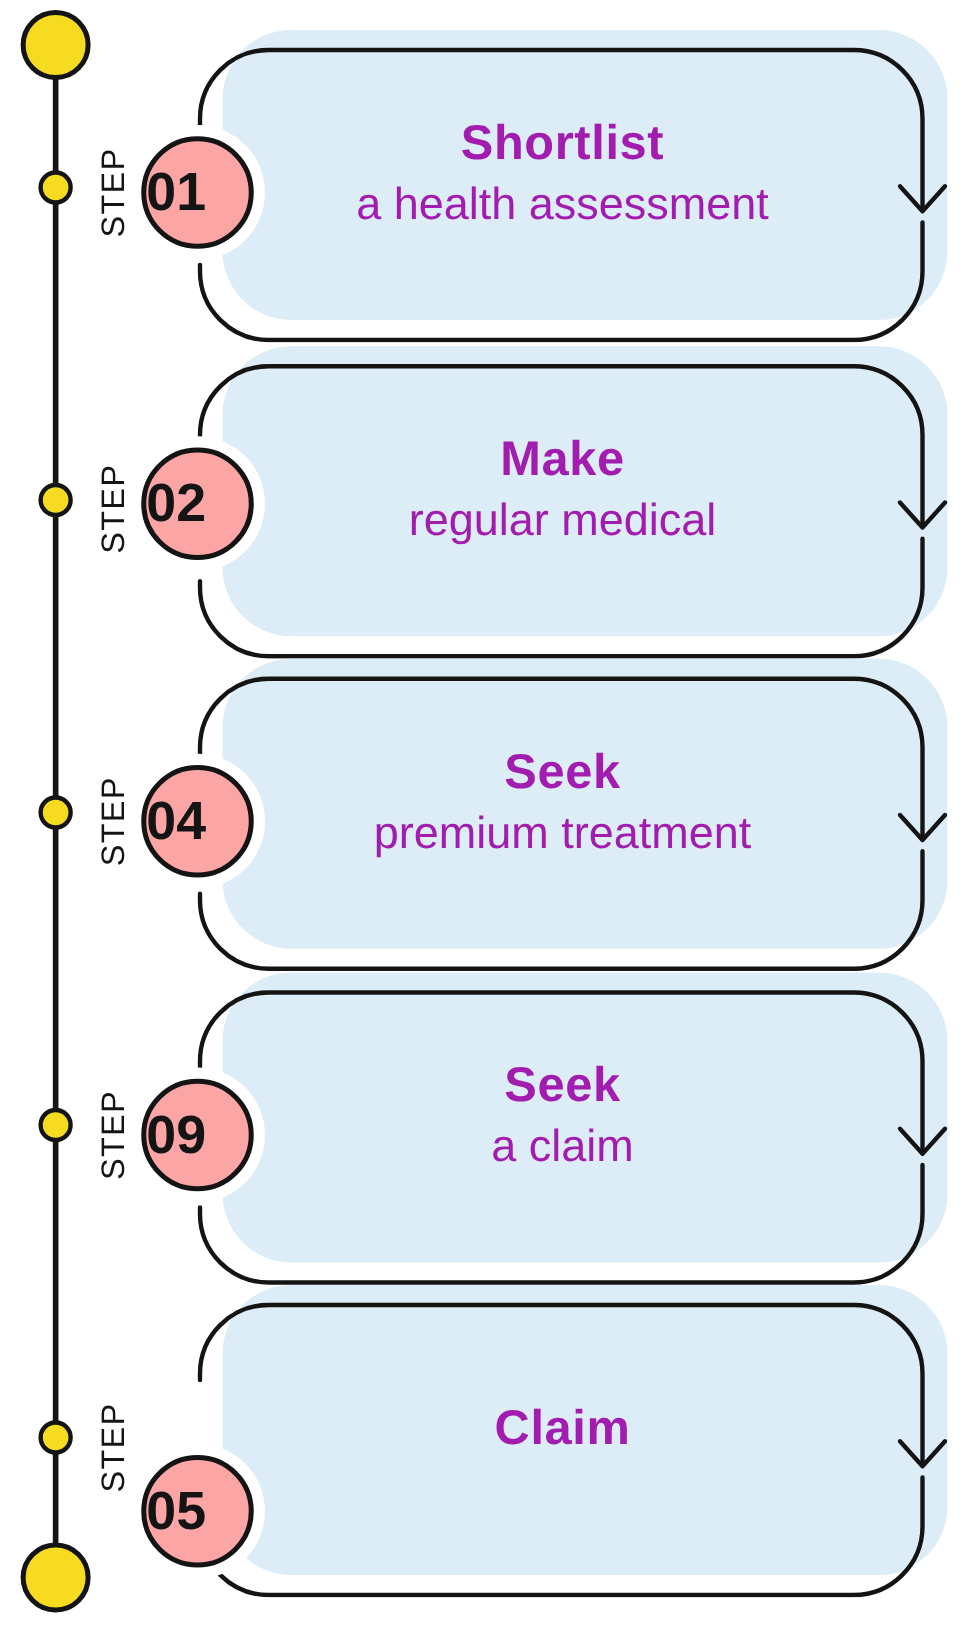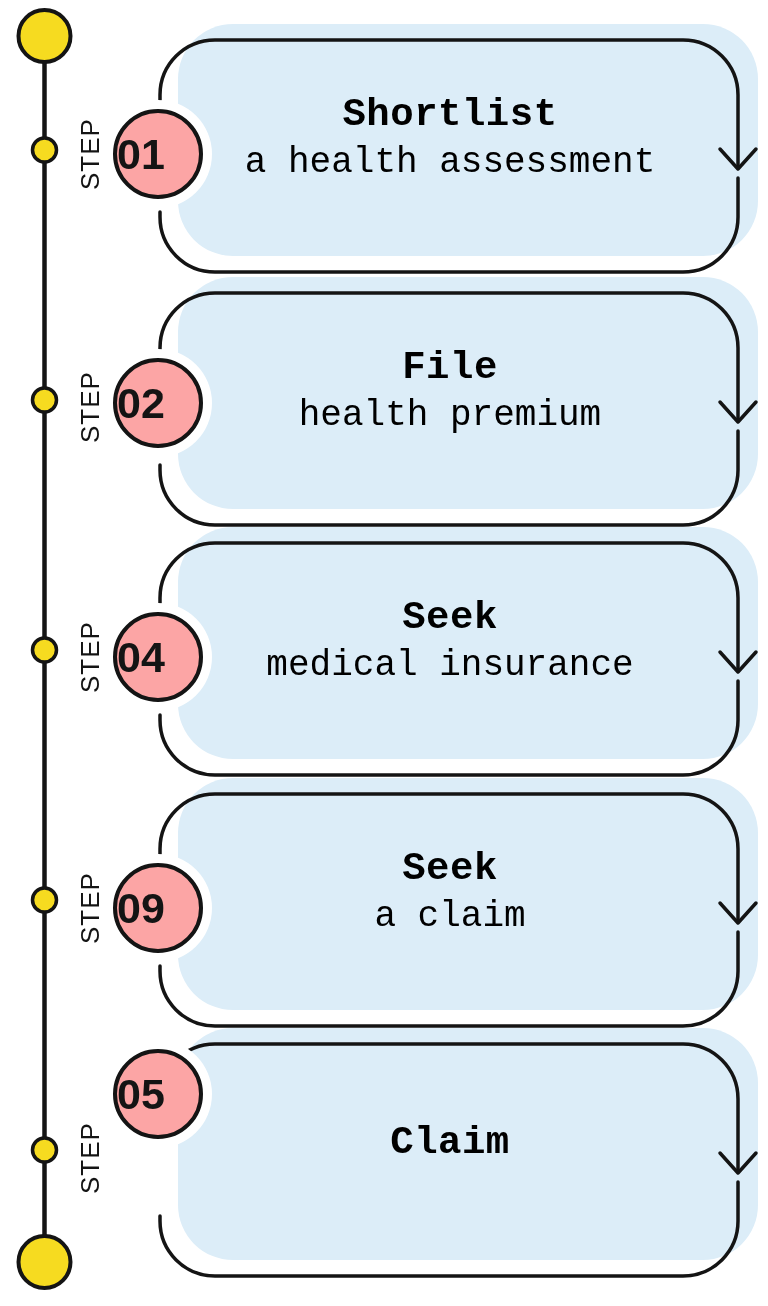--- a/index.html
+++ b/index.html
@@ -27,22 +27,21 @@
     left: 160px;
     width: 580px;
     height: 232px;
     z-index: 3;
     display: flex;
     flex-direction: column;
     align-items: center;
     justify-content: center;
     padding-bottom: 34px;
     text-align: center;
-    color: #000000;
-    font-family: Liberation Mono, monospace;
+    color: #a21caf;
   }
   .card-title {
     font-size: 39px;
     font-weight: 700;
     line-height: 1.25;
     letter-spacing: 0.5px;
   }
   .card-subtitle {
     font-size: 36px;
     font-weight: 400;
@@ -112,37 +111,37 @@
     <span>01</span>
   </div>
 
   <svg class="card-svg" style="top:273px" width="614" height="254" viewBox="0 0 614 254">
     <rect x="24" y="4" width="580" height="232" rx="55" fill="#DCEDF8"></rect>
     <path d="M 6 80 L 6 75 A 55 55 0 0 1 61 20 L 529 20 A 55 55 0 0 1 584 75 L 584 147" fill="none" stroke="#141414" stroke-width="3.5" stroke-linecap="round"></path>
     <path d="M 566 129 L 584 149 L 602 129" fill="none" stroke="#141414" stroke-width="3.5" stroke-linecap="round" stroke-linejoin="round"></path>
     <path d="M 584 158 L 584 197 A 55 55 0 0 1 529 252 L 61 252 A 55 55 0 0 1 6 197 L 6 192" fill="none" stroke="#141414" stroke-width="3.5" stroke-linecap="round"></path>
   </svg>
   <div class="card-text" style="top:293px">
-    <div class="card-title">File</div>
-    <div class="card-subtitle">health premium</div>
+    <div class="card-title">Make</div>
+    <div class="card-subtitle">regular medical</div>
   </div>
   <div class="step-label" style="top:392px">STEP</div>
   <div class="step-circle" style="top:358px">
     <span>02</span>
   </div>
 
   <svg class="card-svg" style="top:523px" width="614" height="254" viewBox="0 0 614 254">
     <rect x="24" y="4" width="580" height="232" rx="55" fill="#DCEDF8"></rect>
     <path d="M 6 80 L 6 75 A 55 55 0 0 1 61 20 L 529 20 A 55 55 0 0 1 584 75 L 584 147" fill="none" stroke="#141414" stroke-width="3.5" stroke-linecap="round"></path>
     <path d="M 566 129 L 584 149 L 602 129" fill="none" stroke="#141414" stroke-width="3.5" stroke-linecap="round" stroke-linejoin="round"></path>
     <path d="M 584 158 L 584 197 A 55 55 0 0 1 529 252 L 61 252 A 55 55 0 0 1 6 197 L 6 192" fill="none" stroke="#141414" stroke-width="3.5" stroke-linecap="round"></path>
   </svg>
   <div class="card-text" style="top:543px">
     <div class="card-title">Seek</div>
-    <div class="card-subtitle">medical insurance</div>
+    <div class="card-subtitle">premium treatment</div>
   </div>
   <div class="step-label" style="top:642px">STEP</div>
   <div class="step-circle" style="top:612px">
     <span>04</span>
   </div>
 
   <svg class="card-svg" style="top:774px" width="614" height="254" viewBox="0 0 614 254">
     <rect x="24" y="4" width="580" height="232" rx="55" fill="#DCEDF8"></rect>
     <path d="M 6 80 L 6 75 A 55 55 0 0 1 61 20 L 529 20 A 55 55 0 0 1 584 75 L 584 147" fill="none" stroke="#141414" stroke-width="3.5" stroke-linecap="round"></path>
     <path d="M 566 129 L 584 149 L 602 129" fill="none" stroke="#141414" stroke-width="3.5" stroke-linecap="round" stroke-linejoin="round"></path>
@@ -160,17 +159,17 @@
   <svg class="card-svg" style="top:1024px" width="614" height="254" viewBox="0 0 614 254">
     <rect x="24" y="4" width="580" height="232" rx="55" fill="#DCEDF8"></rect>
     <path d="M 6 80 L 6 75 A 55 55 0 0 1 61 20 L 529 20 A 55 55 0 0 1 584 75 L 584 147" fill="none" stroke="#141414" stroke-width="3.5" stroke-linecap="round"></path>
     <path d="M 566 129 L 584 149 L 602 129" fill="none" stroke="#141414" stroke-width="3.5" stroke-linecap="round" stroke-linejoin="round"></path>
     <path d="M 584 158 L 584 197 A 55 55 0 0 1 529 252 L 61 252 A 55 55 0 0 1 6 197 L 6 192" fill="none" stroke="#141414" stroke-width="3.5" stroke-linecap="round"></path>
   </svg>
   <div class="card-text" style="top:1044px">
     <div class="card-title">Claim</div>
   </div>
   <div class="step-label" style="top:1143px">STEP</div>
-  <div class="step-circle" style="top:1049px">
+  <div class="step-circle" style="top:1164px">
     <span>05</span>
   </div>
 
 </div>
 
 </body></html>

